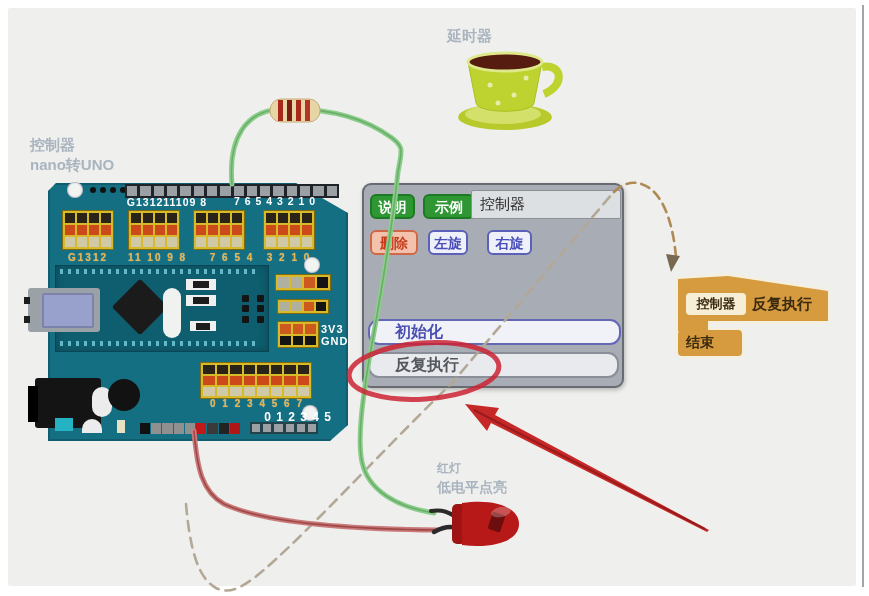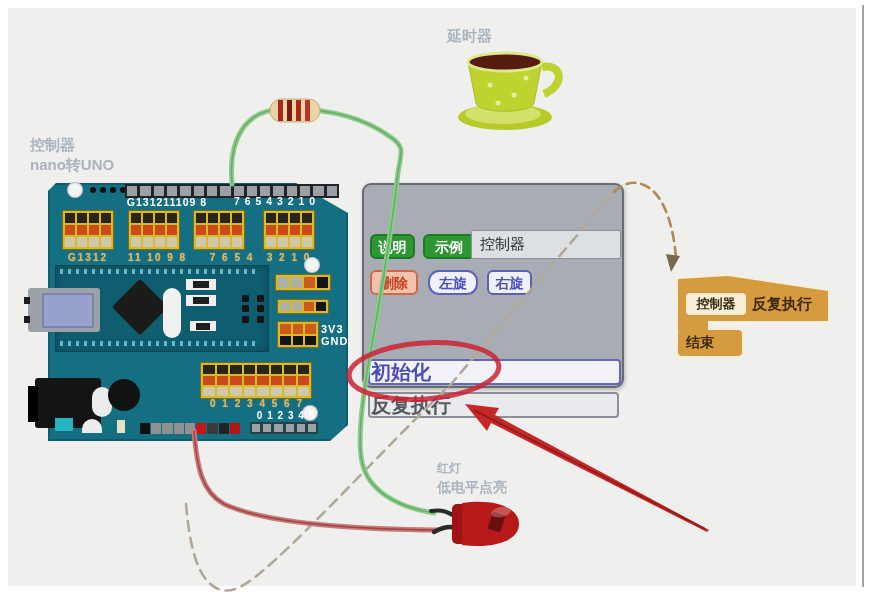--- a/index.html
+++ b/index.html
@@ -60,36 +60,36 @@
   .pwrlabel{color:#fff;font-weight:bold;font-size:11px;letter-spacing:1px;line-height:1;}
 
   
   .panel{
     position:absolute;left:362px;top:183px;width:262px;height:205px;
     background:var(--panel-bg,#a8acb4);
     border:2px solid var(--panel-border,#686c72);
     border-radius:9px;box-sizing:border-box;
     box-shadow:1px 2px 4px rgba(0,0,0,.25);
   }
-  .panel > *{position:absolute;box-sizing:border-box;margin-top:40px;}
+  .panel > *{position:absolute;box-sizing:border-box;}
   .btn{
     border-radius:6px;font-size:14px;font-weight:bold;
     display:flex;align-items:center;justify-content:center;
     cursor:pointer;line-height:1;
   }
   .btn-green{background:var(--green-btn,#2e9734);border:2px solid var(--green-btn-border,#1d7a24);color:#fff;}
   .btn-delete{background:var(--delete-bg,#f2c2ad);border:2px solid #d06848;color:var(--delete-fg,#c83c1c);}
   .btn-purple{background:#eef0fa;border:2px solid var(--purple-btn-border,#5c60b8);color:var(--purple-btn-fg,#4a4eb8);}
   .name-field{
     background:#dde0e3;color:#2a2a2a;font-size:15px;
     display:flex;align-items:center;padding-left:8px;border:1px solid #8d9096;border-radius:2px;
   }
   .rowbar{
-    border-radius:4px;font-size:20px;font-weight:bold;
-    display:flex;align-items:center;padding-left:1px;
+    border-radius:11px;font-size:16px;font-weight:bold;
+    display:flex;align-items:center;padding-left:25px;
   }
   .row-init{background:#f0f2f8;border:2px solid #6468b4;color:#4a4eb0;}
   .row-loop{background:#e8eaee;border:2px solid #8a8e98;color:var(--loop-fg,#55575e);}
 
   
   .codeblock{position:absolute;left:672px;top:272px;width:166px;height:92px;filter:drop-shadow(0 0 2px rgba(248,238,210,.95)) drop-shadow(0 0 1px rgba(248,238,210,.9));}
   .codeblock > *{position:absolute;box-sizing:border-box;}
   .cb-main{
     left:6px;top:0;width:150px;height:50px;background:var(--orange-block,#d69a3f);
     clip-path:polygon(0px 7px,50px 4px,150px 19px,150px 49px,0px 49px);
@@ -289,21 +289,21 @@
         <i style="background: rgb(207, 201, 168);"></i>
         <i style="background: rgb(207, 201, 168);"></i>
         <i style="background: rgb(207, 201, 168);"></i>
         <i style="background: rgb(207, 201, 168);"></i>
         <i style="background: rgb(207, 201, 168);"></i>
         <i style="background: rgb(207, 201, 168);"></i>
         <i style="background: rgb(207, 201, 168);"></i>
         <i style="background: rgb(207, 201, 168);"></i>
       </div>
     <div class="blklabel" style="left:176px;top:215px;width:106px;">0 1 2 3 4 5 6 7</div>
-    <div class="pinlabel" style="left:224px;top:227px;width:68px;font-size:10px;">0 1 2 3 4 5</div>
+    <div class="pinlabel" style="left:236px;top:227px;width:68px;font-size:12px;">0 1 2 3 4 5</div>
     <div class="socketstrip" style="left:222px;top:239px;width:68px;height:12px;grid-template-columns:repeat(6,1fr);background:#23424a;" data-cells="6">
         <i style="background: rgb(154, 160, 164);"></i>
         <i style="background: rgb(154, 160, 164);"></i>
         <i style="background: rgb(154, 160, 164);"></i>
         <i style="background: rgb(154, 160, 164);"></i>
         <i style="background: rgb(154, 160, 164);"></i>
         <i style="background: rgb(154, 160, 164);"></i>
       </div>
     <div style="left:112px;top:240px;width:100px;height:11px;grid-template-columns:repeat(9,1fr);gap:1px;padding:0;" data-cells="9">
         <i style="background: rgb(17, 17, 17);"></i>
@@ -324,21 +324,21 @@
     <div class="tealpad" style="left:27px;top:235px;width:18px;height:13px;"></div>
     <div class="whalf" style="left:54px;top:236px;width:20px;height:14px;"></div>
     <div class="creampad" style="left:89px;top:237px;width:8px;height:13px;"></div>
   </div>
 
   <div class="panel" style="left:354px;top:175px;">
     <div class="btn btn-green" style="left:6px;top:9px;width:45px;height:25px;">说明</div>
     <div class="btn btn-green" style="left:59px;top:9px;width:52px;height:25px;">示例</div>
     <div class="name-field" style="left:107px;top:5px;width:150px;height:29px;">控制器</div>
     <div class="btn btn-delete" style="left:6px;top:45px;width:48px;height:25px;">删除</div>
-    <div class="btn btn-purple" style="left:64px;top:45px;width:50px;height:25px;border-radius:11px;">左旋</div>
+    <div class="btn btn-purple" style="left:64px;top:45px;width:40px;height:25px;">左旋</div>
     <div class="btn btn-purple" style="left:123px;top:45px;width:45px;height:25px;">右旋</div>
     <div class="rowbar row-init" style="left:4px;top:134px;width:253px;height:26px;">初始化</div>
     <div class="rowbar row-loop" style="left:4px;top:167px;width:251px;height:26px;">反复执行</div>
   </div>
 
   <div class="codeblock" style="left:664px;top:264px;">
     <div class="cb-main"></div>
     <div class="cb-tab"></div>
     <div class="cb-pill">控制器</div>
     <div class="cb-action">反复执行</div>

